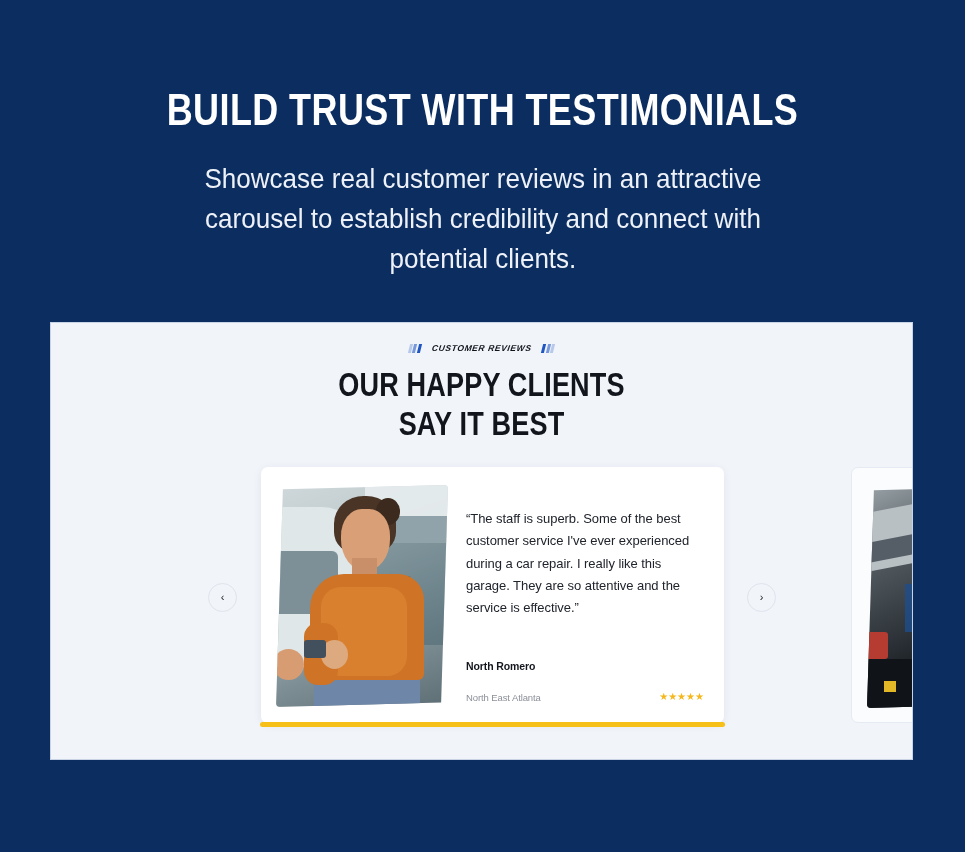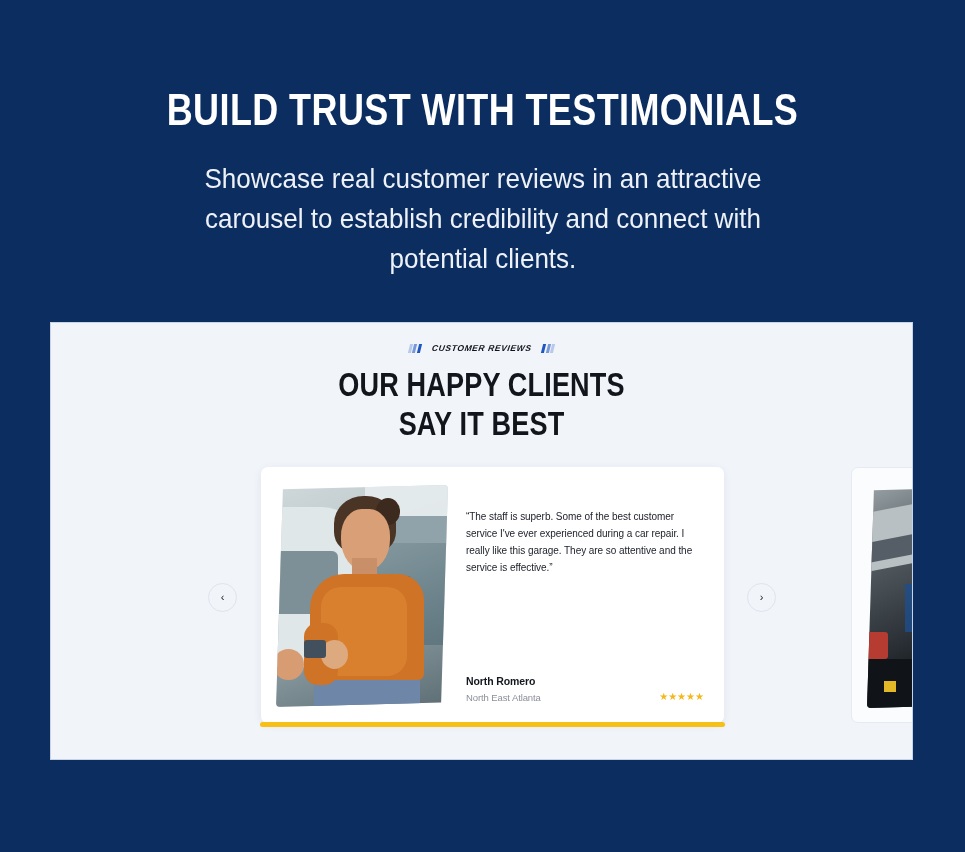--- a/index.html
+++ b/index.html
@@ -209,40 +209,40 @@
   .p2-yellow  { position:absolute; left:10%; top:88%; width:7%; height:5%; background:#e2b827; }
 
   
   .card-body {
     flex: 1;
     display: flex;
     flex-direction: column;
     padding-top: 23px;
   }
   .quote {
-    font-size: 10px;
+    font-size: 13px;
     line-height: 1.72;
     color: #20242c;
     letter-spacing: -0.05px;
   }
   .meta {
     margin-top: auto;
     padding-bottom: 4px;
   }
   .meta-name {
     font-size: 10.5px;
     font-weight: 700;
     color: #14171e;
     letter-spacing: -0.1px;
   }
   .meta-row {
     display: flex;
     align-items: center;
     justify-content: space-between;
-    margin-top: 5px;
+    margin-top: 20px;
     text-align: right;
   }
   .meta-loc {
     font-size: 9.5px;
     color: #8b8f98;
     letter-spacing: -0.1px;
   }
   .stars {
     display: flex;
     gap: 1.5px;

